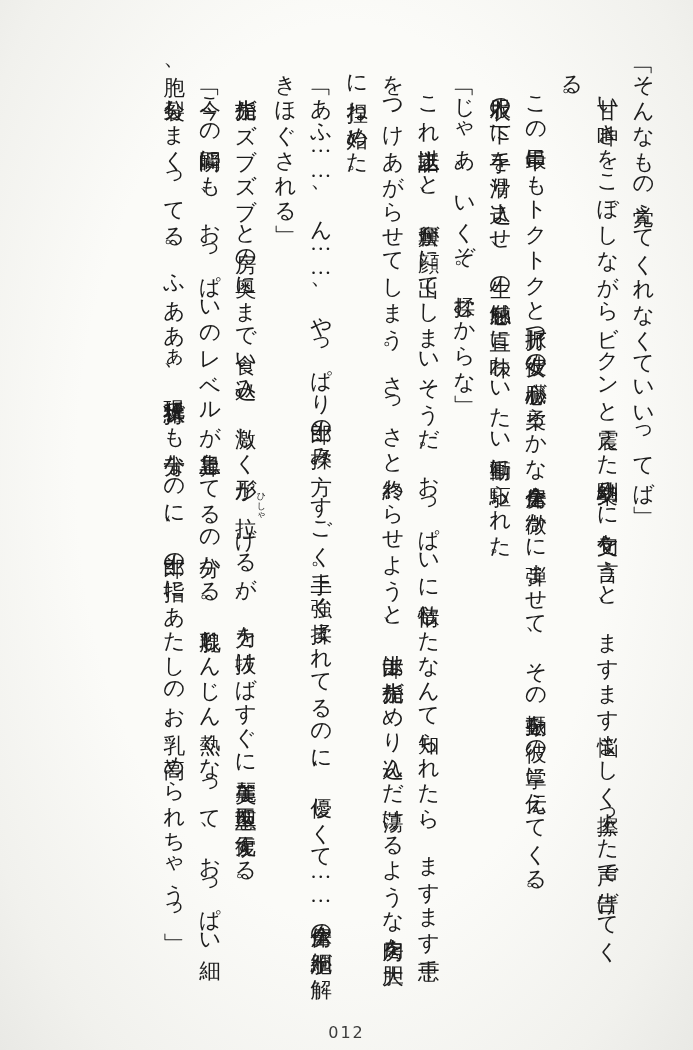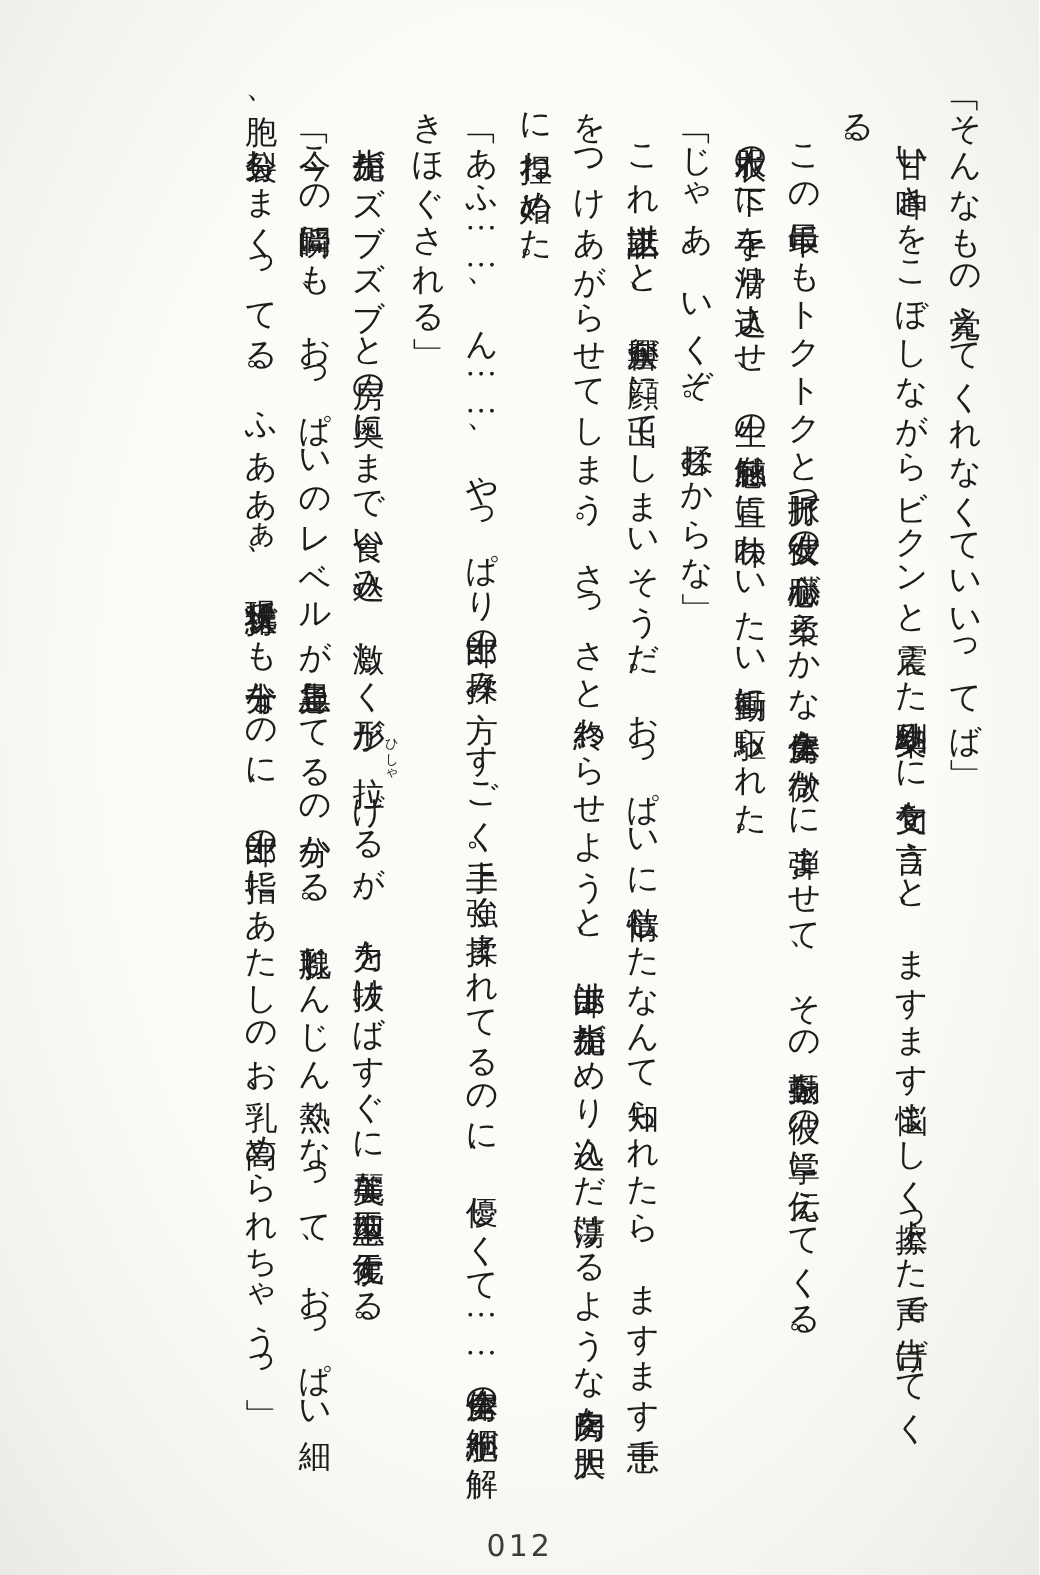--- a/index.html
+++ b/index.html
@@ -41,21 +41,21 @@
     font-size: 9px;
     letter-spacing: 0;
     color: #1c1c1c;
   }
   .page-number {
     position: absolute;
     bottom: 8px;
     left: 50%;
     transform: translateX(-50%);
     font-family: "DejaVu Sans", "Liberation Sans", sans-serif;
-    font-size: 20px;
+    font-size: 16px;
     letter-spacing: 2px;
     color: #3c3c3c;
   }
 </style>
 </head>
 <body>
 
 <div class="book-page">
 
   <div class="text-block">

